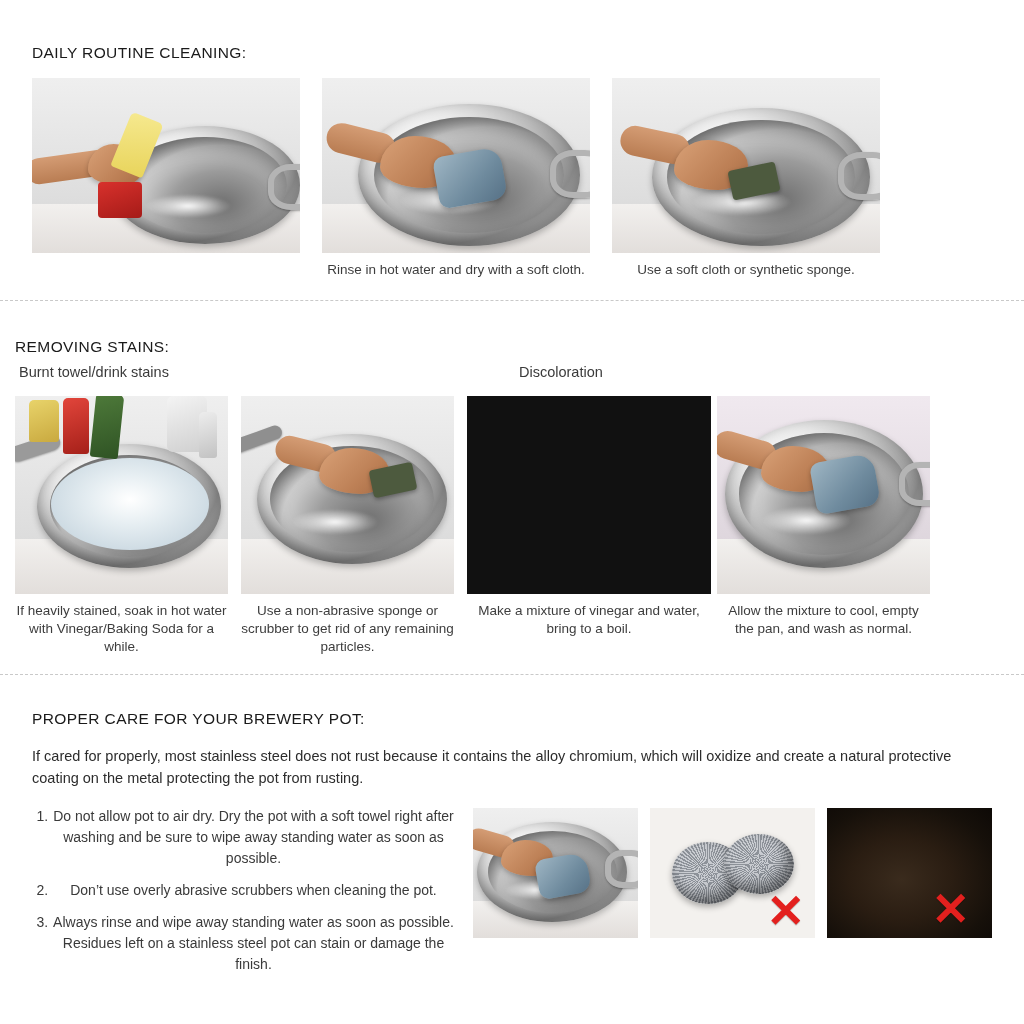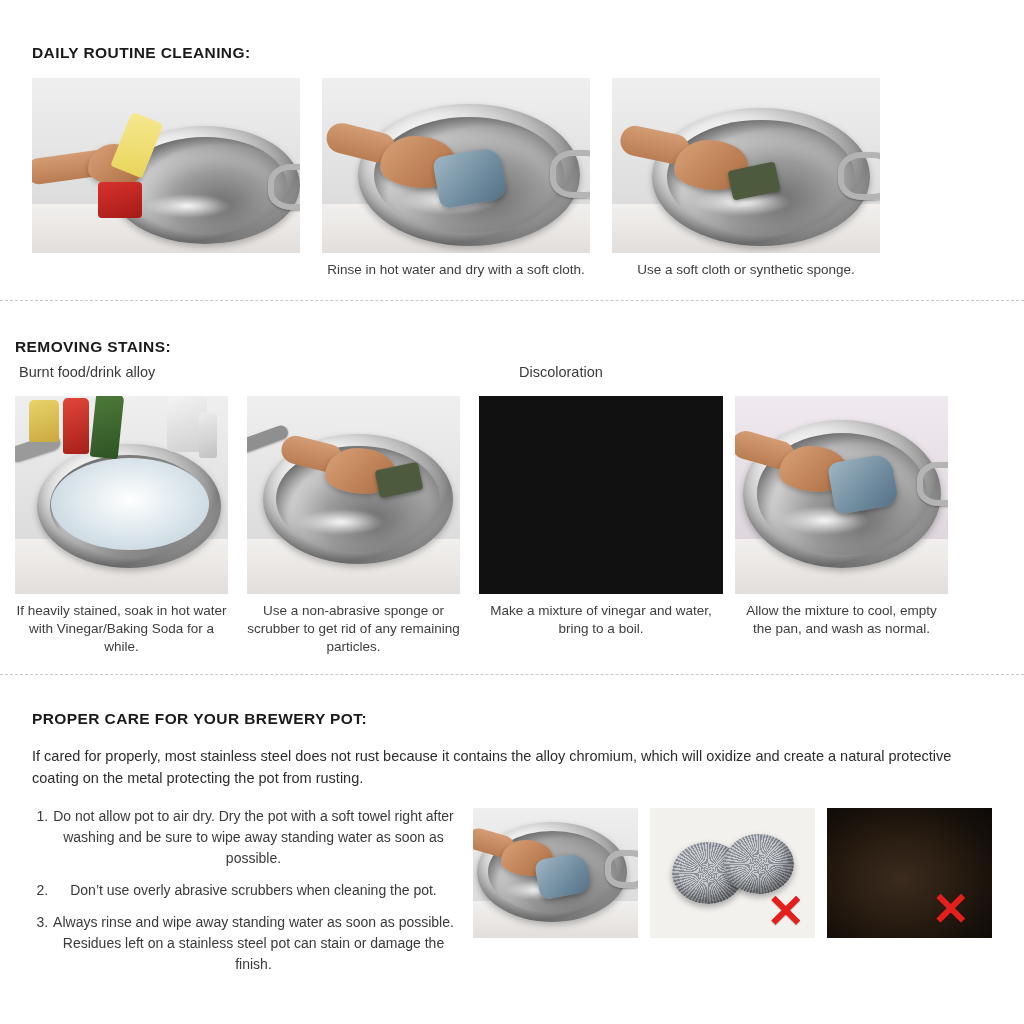--- a/index.html
+++ b/index.html
@@ -18,21 +18,21 @@
     position: relative;
     width: 1024px;
     height: 1024px;
     box-sizing: border-box;
     padding: 0 32px;
   }
 
   
   .section-title {
     font-size: 15.5px;
-    font-weight: bold;
+    font-weight: normal;
     letter-spacing: 0.4px;
     color: #1a1a1a;
   }
   .sub-title {
     font-size: 14.5px;
     color: #3a3a3a;
   }
   .caption {
     font-size: 13.5px;
     line-height: 1.35;
@@ -165,21 +165,21 @@
     text-shadow: 0 1px 1px rgba(0,0,0,0.25);
   }
 
   
   #sec-daily { position: absolute; left: 32px; top: 44px; width: 960px; }
   .row-3 { display: flex; gap: 22px; margin-top: 16px; }
   .col-3 { width: 268px; }
   .ph-3 { width: 268px; height: 175px; }
 
   #sec-stains { position: absolute; left: 15px; top: 338px; width: 960px; }
-  .row-4 { display: flex; gap: 19px; margin-top: 10px; align-items: flex-start; }
+  .row-4 { display: flex; gap: 13px; margin-top: 10px; align-items: flex-start; }
   .col-4 { width: 213px; }
   .ph-4 { width: 213px; height: 198px; }
 
   #sec-care { position: absolute; left: 32px; top: 710px; width: 960px; }
   .care-body {
     font-size: 14.5px;
     line-height: 1.5;
     margin-top: 18px;
     color: #2c2c2c;
   }
@@ -254,21 +254,21 @@
 
     </div>
   </section>
 
   <hr class="divider" style="position:absolute; left:0; top:300px; width:1024px;">
 
   <section id="sec-stains">
     <div class="section-title">REMOVING STAINS:</div>
 
     <div style="position:relative; height:22px; margin-top:8px;">
-      <div class="sub-title" style="position:absolute; left:4px; top:0;">Burnt food/drink alloy</div>
+      <div class="sub-title" style="position:absolute; left:4px; top:0;">Burnt towel/drink stains</div>
       <div class="sub-title" style="position:absolute; left:504px; top:0;">Discoloration</div>
     </div>
 
     <div class="row-4">
 
       <div class="col-4">
         <div class="photo ph-4">
           <div class="backdrop"></div>
           <div class="counter-top"></div>
           <div class="pan" style="left:22px; top:48px; width:184px; height:124px;">

